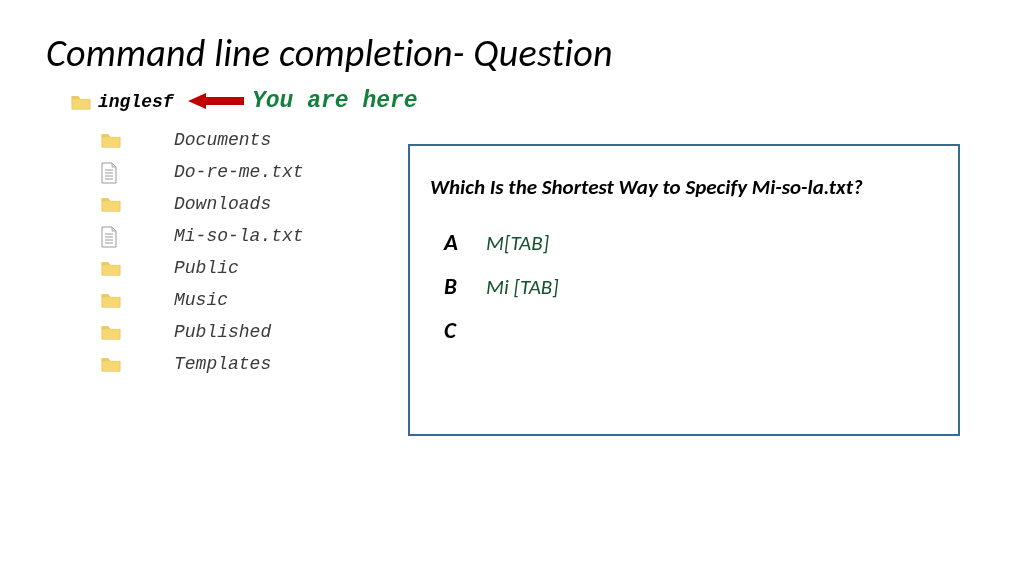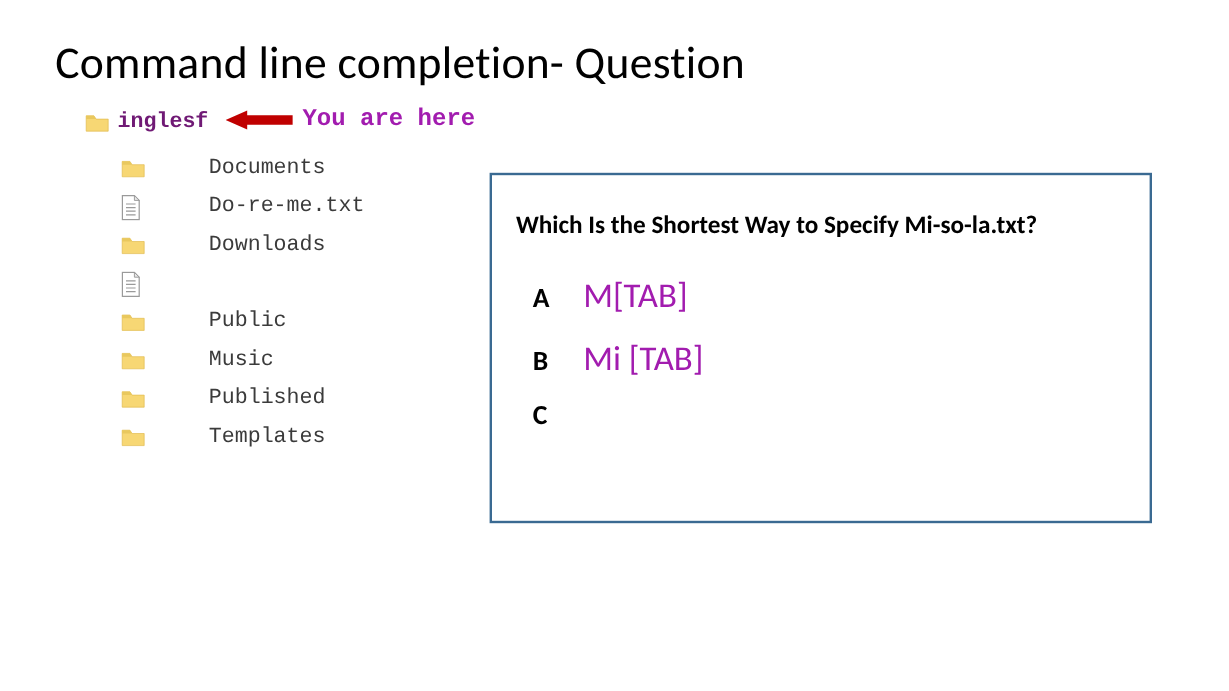--- a/index.html
+++ b/index.html
@@ -1,35 +1,35 @@
 <!DOCTYPE html>
 <html><head>
 <meta charset="utf-8">
 <style>
   * { box-sizing: border-box; margin: 0; padding: 0; }
   html, body { width: 1024px; height: 576px; background: #fff; font-family: Calibri, Arial, sans-serif; overflow: hidden; }
-  .slide { position: relative; width: 1024px; height: 576px; }
+  .slide { position: relative; width: 1024px; height: 576px; font-style: italic; }
   .title { position: absolute; left: 46px; top: 30px; font-size: 38px; font-weight: 400; color: #000; letter-spacing: 0.2px; }
   .tree { position: absolute; left: 70px; top: 92px; font-family: "Courier New", monospace; font-size: 18px; color: #3b3b3b; }
   .tree-row { display: flex; align-items: center; margin-bottom: 12px; }
   .root-row { margin-bottom: 18px; }
-  .root-row .label { font-weight: bold; color: #701a75; margin-left: 6px; }
+  .root-row .label { font-weight: bold; color: #000000; margin-left: 6px; }
   .child-row { margin-left: 30px; gap: 46px; }
   .child-row .label { margin-left: 6px; }
   .icon { width: 22px; height: 20px; display: inline-block; flex-shrink: 0; }
   .folder-icon svg { width: 22px; height: 20px; }
   .file-icon svg { width: 18px; height: 22px; }
   .arrow-wrap { position: absolute; left: 188px; top: 88px; display: flex; align-items: center; }
   .arrow { width: 56px; height: 20px; }
-  .you-here { font-family: "Courier New", monospace; font-weight: bold; font-size: 20px; color: #a21caf; margin-left: 8px; }
+  .you-here { font-family: "Courier New", monospace; font-weight: bold; font-size: 23px; color: #15803d; margin-left: 8px; }
   .question-box { position: absolute; left: 408px; top: 144px; width: 552px; height: 292px; border: 2px solid #3a6a92; background: #fff; padding: 28px 10px 20px 18px; }
   .q-text { font-size: 21px; font-weight: 700; color: #000; margin-bottom: 28px; padding-left: 2px; }
   .opt-row { display: flex; align-items: baseline; margin-bottom: 16px; padding-left: 16px; }
   .opt-letter { font-size: 23px; font-weight: 700; color: #000; width: 42px; flex-shrink: 0; }
-  .opt-text { font-size: 29px; color: #a21caf; }
+  .opt-text { font-size: 21px; color: #14532d; }
 </style>
 </head>
 <body>
 
 <div class="slide">
   <h1 class="title">Command line completion- Question</h1>
 
   <div class="tree">
     <div class="tree-row root-row">
       <span class="icon folder-icon">
@@ -76,20 +76,21 @@
           <span class="icon file-icon">
   <svg viewBox="0 0 18 22">
               <path d="M2 1 L12 1 L16 5 L16 21 L2 21 Z" fill="#ffffff" stroke="#9a9a9a" stroke-width="1"></path>
               <path d="M12 1 L12 5 L16 5 Z" fill="#e8e8e8" stroke="#9a9a9a" stroke-width="0.8"></path>
               <line x1="5" y1="8" x2="13" y2="8" stroke="#9a9a9a" stroke-width="1"></line>
               <line x1="5" y1="11" x2="13" y2="11" stroke="#9a9a9a" stroke-width="1"></line>
               <line x1="5" y1="14" x2="13" y2="14" stroke="#9a9a9a" stroke-width="1"></line>
               <line x1="5" y1="17" x2="13" y2="17" stroke="#9a9a9a" stroke-width="1"></line>
             </svg>
 </span>
+          <span class="label">Mi-so-la.txt</span>
         </div>
         <div class="tree-row child-row">
           <span class="icon folder-icon">
   <svg viewBox="0 0 24 20">
               <path d="M2 4 L9 4 L11 7 L22 7 L22 18 L2 18 Z" fill="#f7d774" stroke="#e0b94a" stroke-width="0.6"></path>
               <path d="M2 4 L9 4 L11 7 L2 7 Z" fill="#e9c85e"></path>
             </svg>
 </span>
           <span class="label">Public</span>
         </div>

